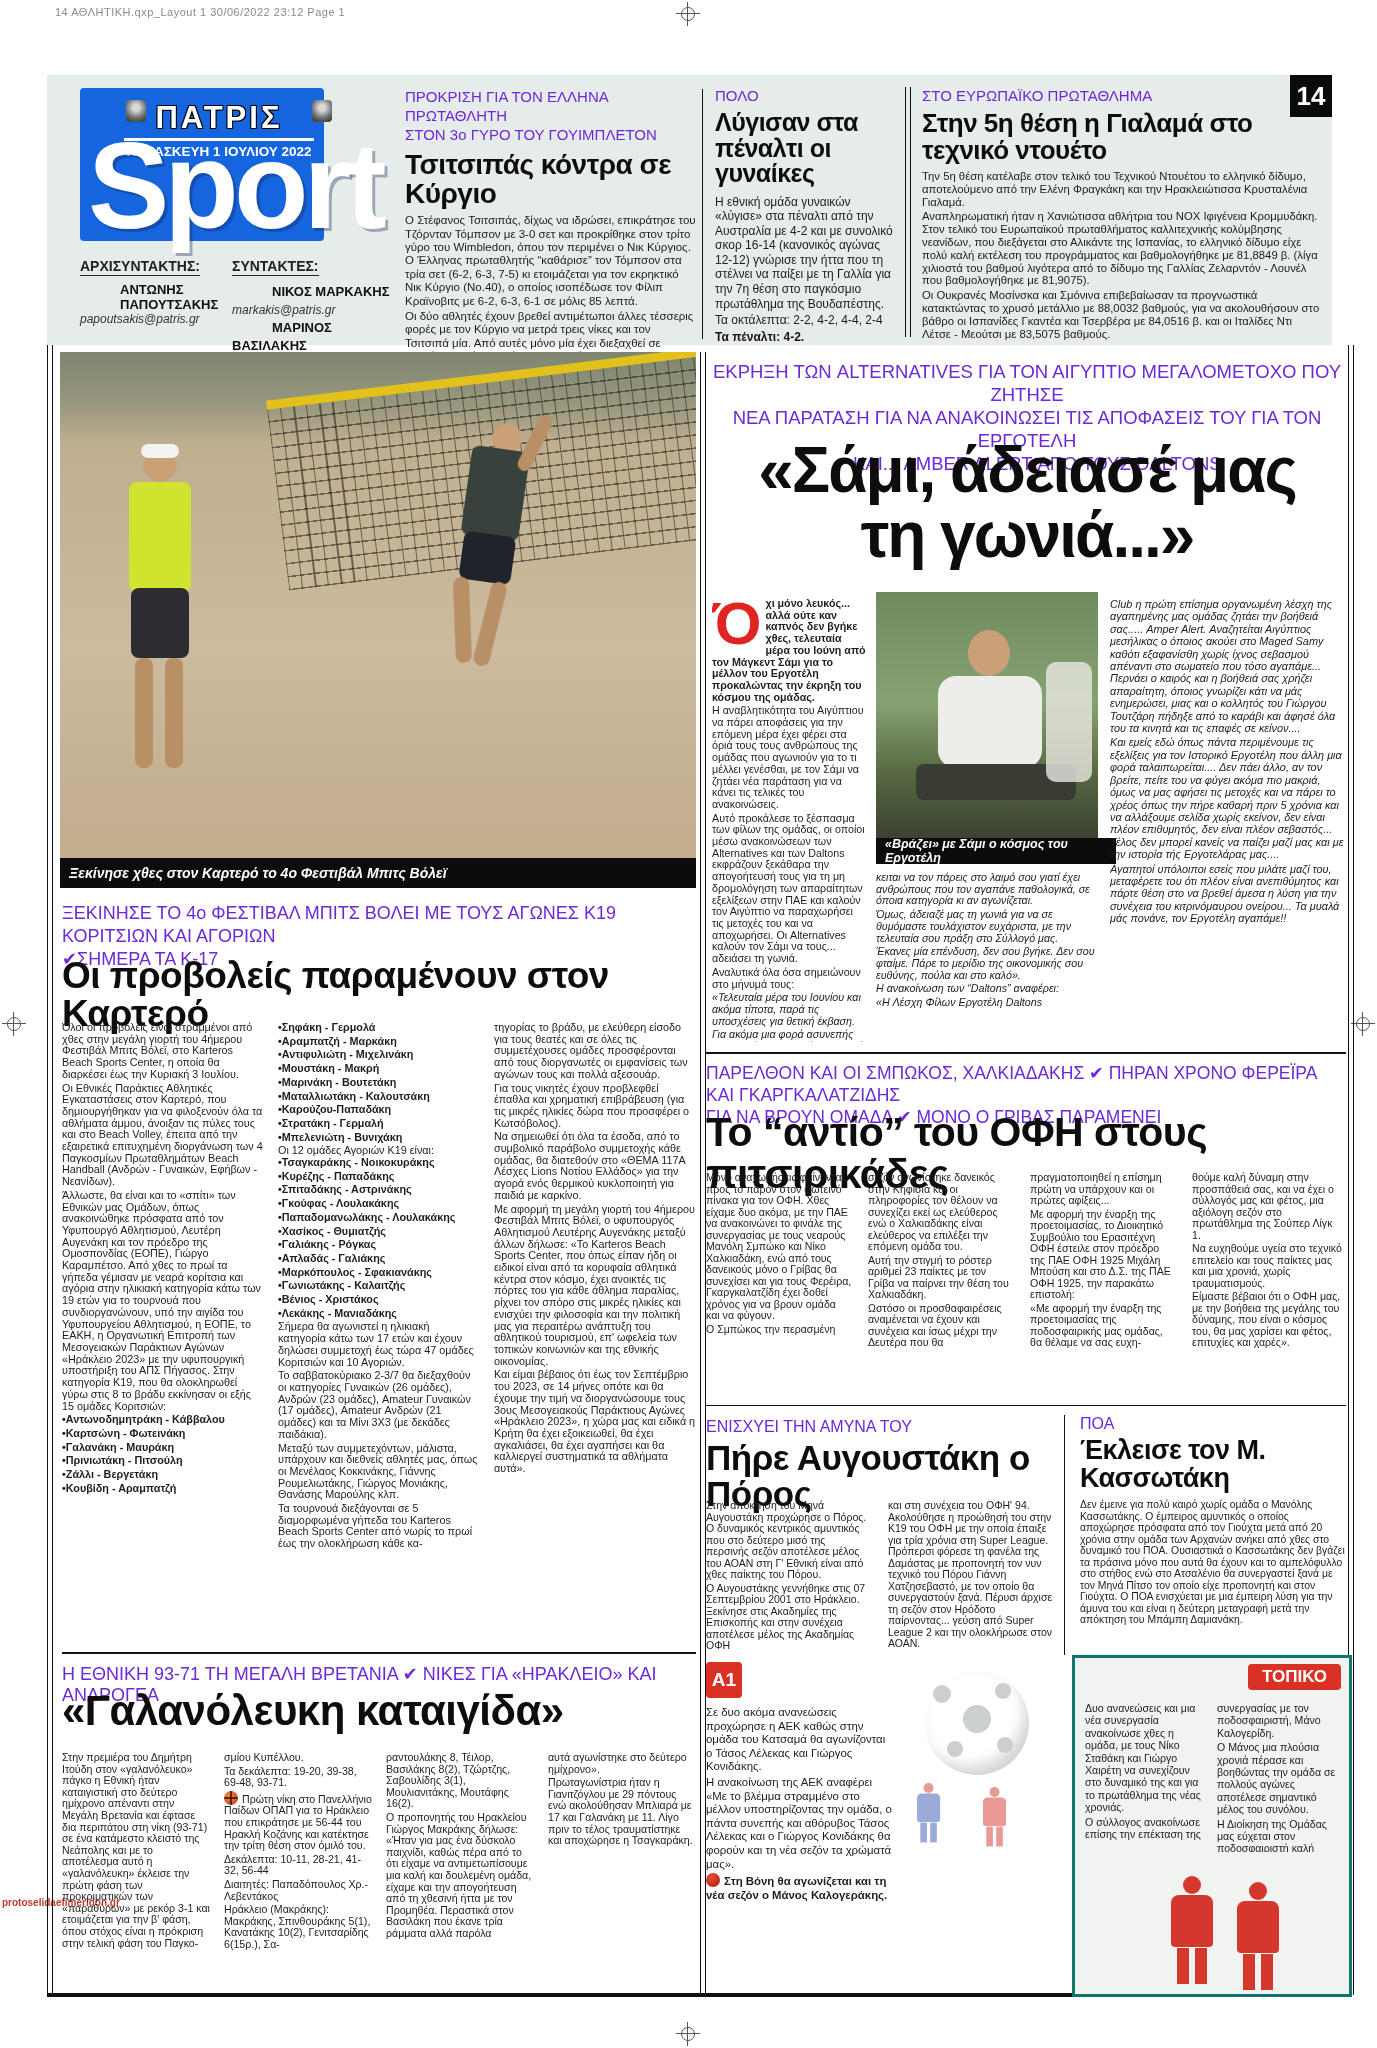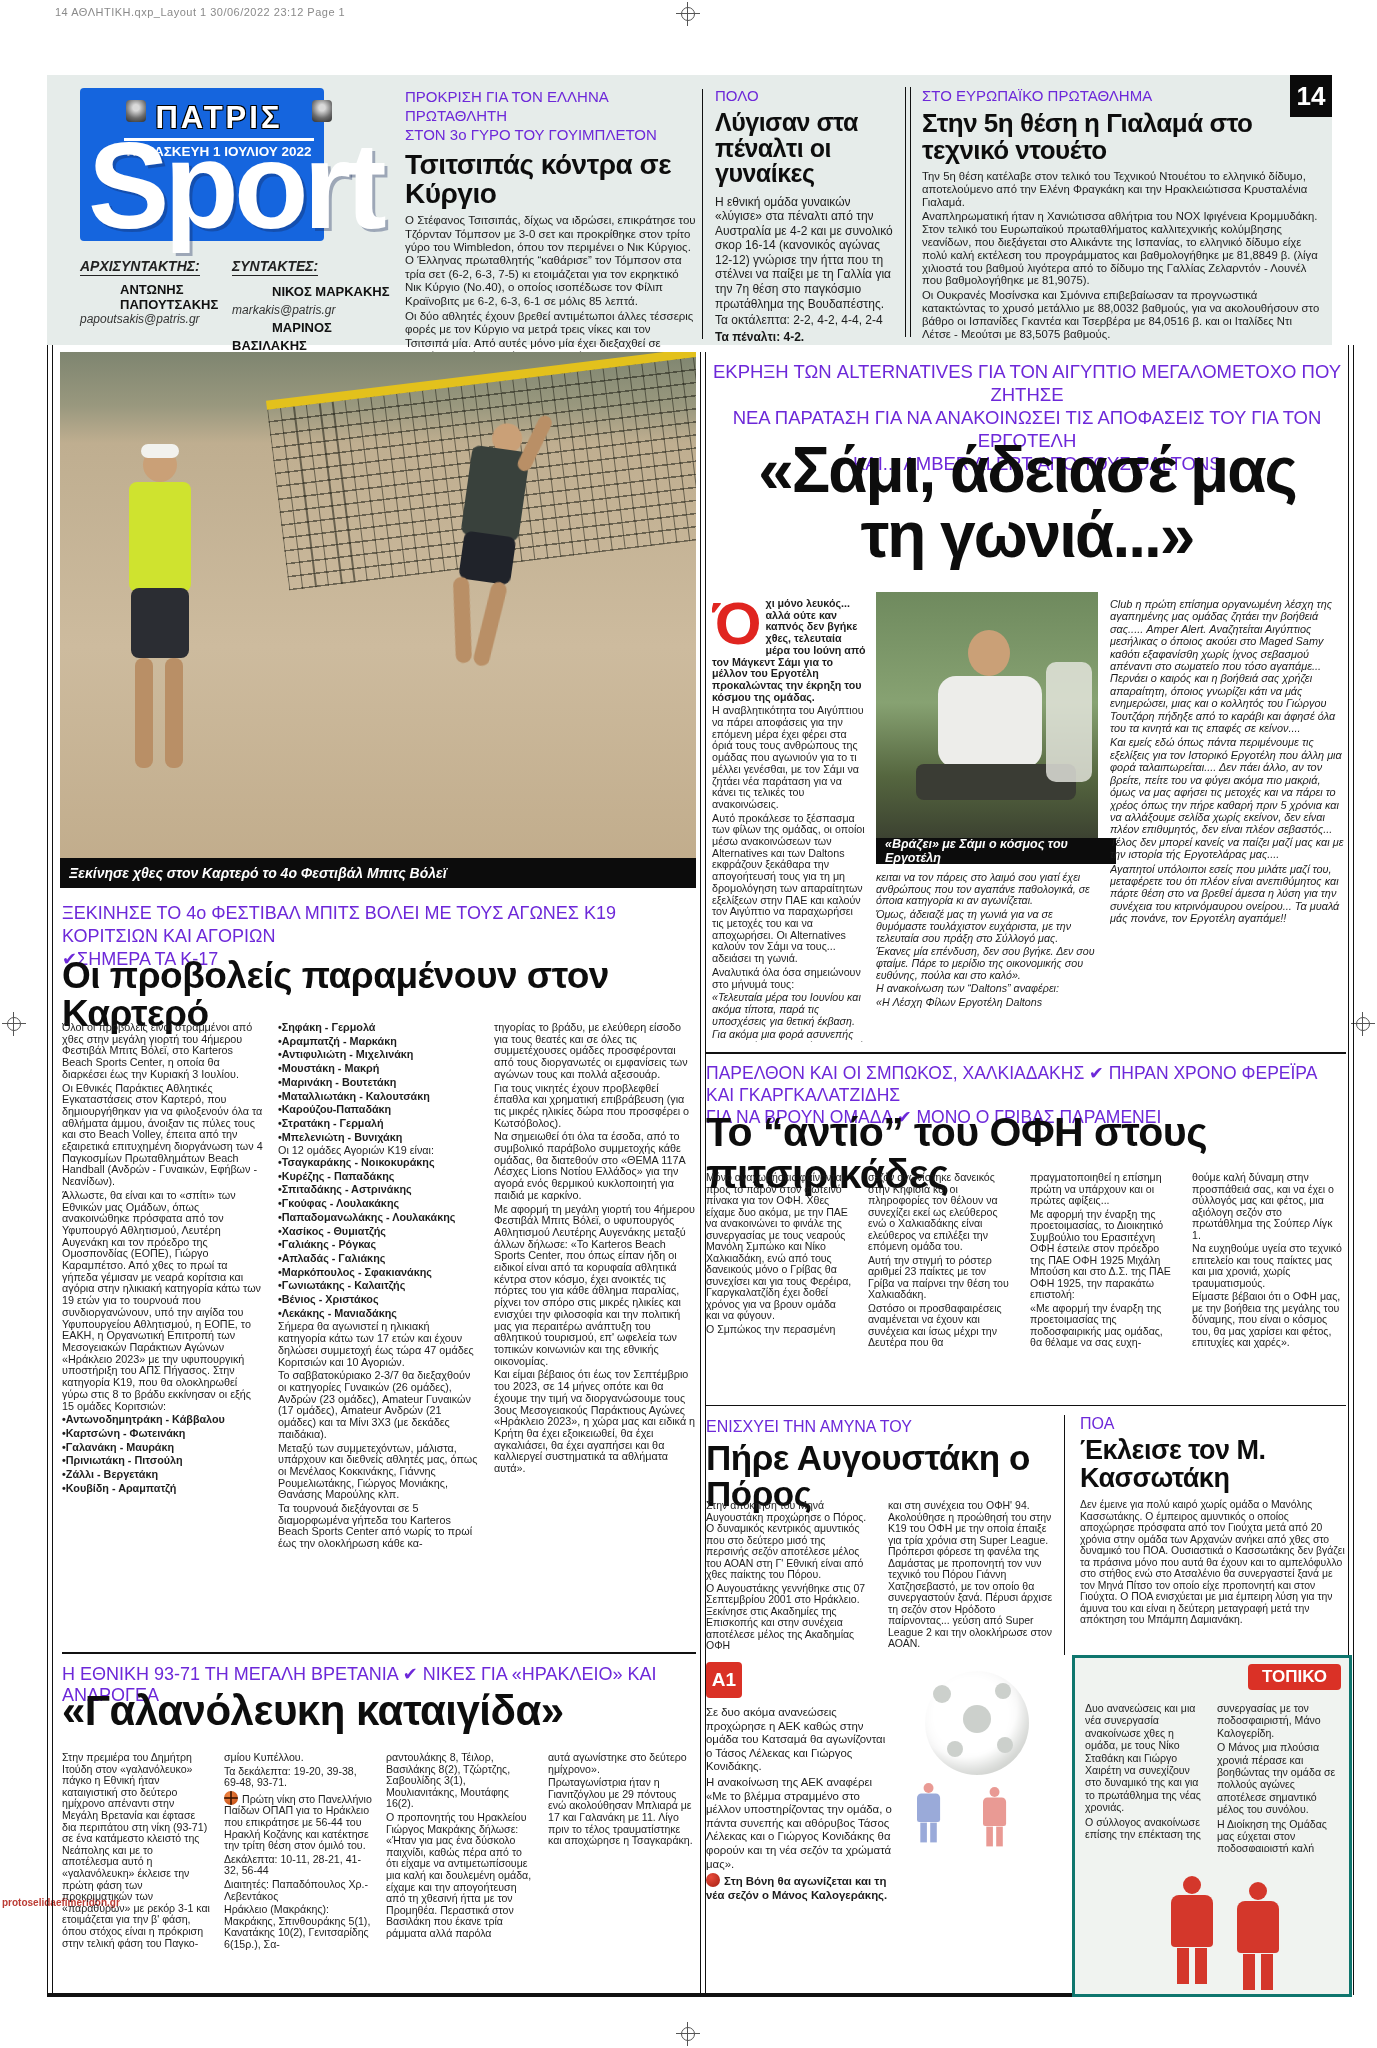--- a/index.html
+++ b/index.html
@@ -24,21 +24,21 @@
   .logo{background:#1565de;border-radius:4px;overflow:visible;}
   .sport{position:absolute;left:8px;bottom:-6px;font-size:122px;font-weight:bold;color:#fff;
          letter-spacing:-5px;line-height:1;text-shadow:3px 3px 0 rgba(20,40,90,.35);}
   .brand{position:absolute;top:12px;right:10px;width:190px;text-align:center;color:#fff;
          font-weight:bold;font-size:31px;letter-spacing:3px;
          text-shadow:-1px -1px 0 #000,1px -1px 0 #000,-1px 1px 0 #000,1px 1px 0 #000;
          border-bottom:3px solid #fff;padding-bottom:2px;}
   .mdate{position:absolute;top:56px;right:10px;width:190px;text-align:center;color:#fff;font-weight:bold;font-size:13.5px;}
   .head-ico{position:absolute;width:20px;height:22px;border-radius:4px;
             background:radial-gradient(circle at 50% 35%,#d9d9d9 18%,#6c6c6c 60%,#2e2e2e);}
-  .credit-label{font-size:14px;font-weight:bold;color:#222;border-bottom:1.5px solid #222;display:inline-block;padding-bottom:1px;font-style:italic;}
+  .credit-label{font-size:14px;font-weight:bold;color:#222;border-bottom:1.5px solid #222;display:inline-block;padding-bottom:1px;}
   .credit-name{font-size:13px;font-weight:bold;color:#111;margin-left:40px;}
   .credit-mail{font-size:12px;font-style:italic;color:#333;}
   
   .pvolley{background:linear-gradient(180deg,#7e8570 0%,#99987e 10%,#bfae90 17%,#cdbb9e 55%,#c0ab8a 100%);overflow:hidden;}
   .net{position:absolute;left:34%;top:4%;width:70%;height:34%;transform:rotate(-7deg);
        background:repeating-linear-gradient(90deg,rgba(30,30,20,.55) 0 1.5px,transparent 1.5px 13px),
                   repeating-linear-gradient(0deg,rgba(30,30,20,.55) 0 1.5px,transparent 1.5px 13px);
        border-top:9px solid #e3c11c;}
   .ply{position:absolute;filter:blur(.4px);}
   .torso{position:absolute;border-radius:8px;}

